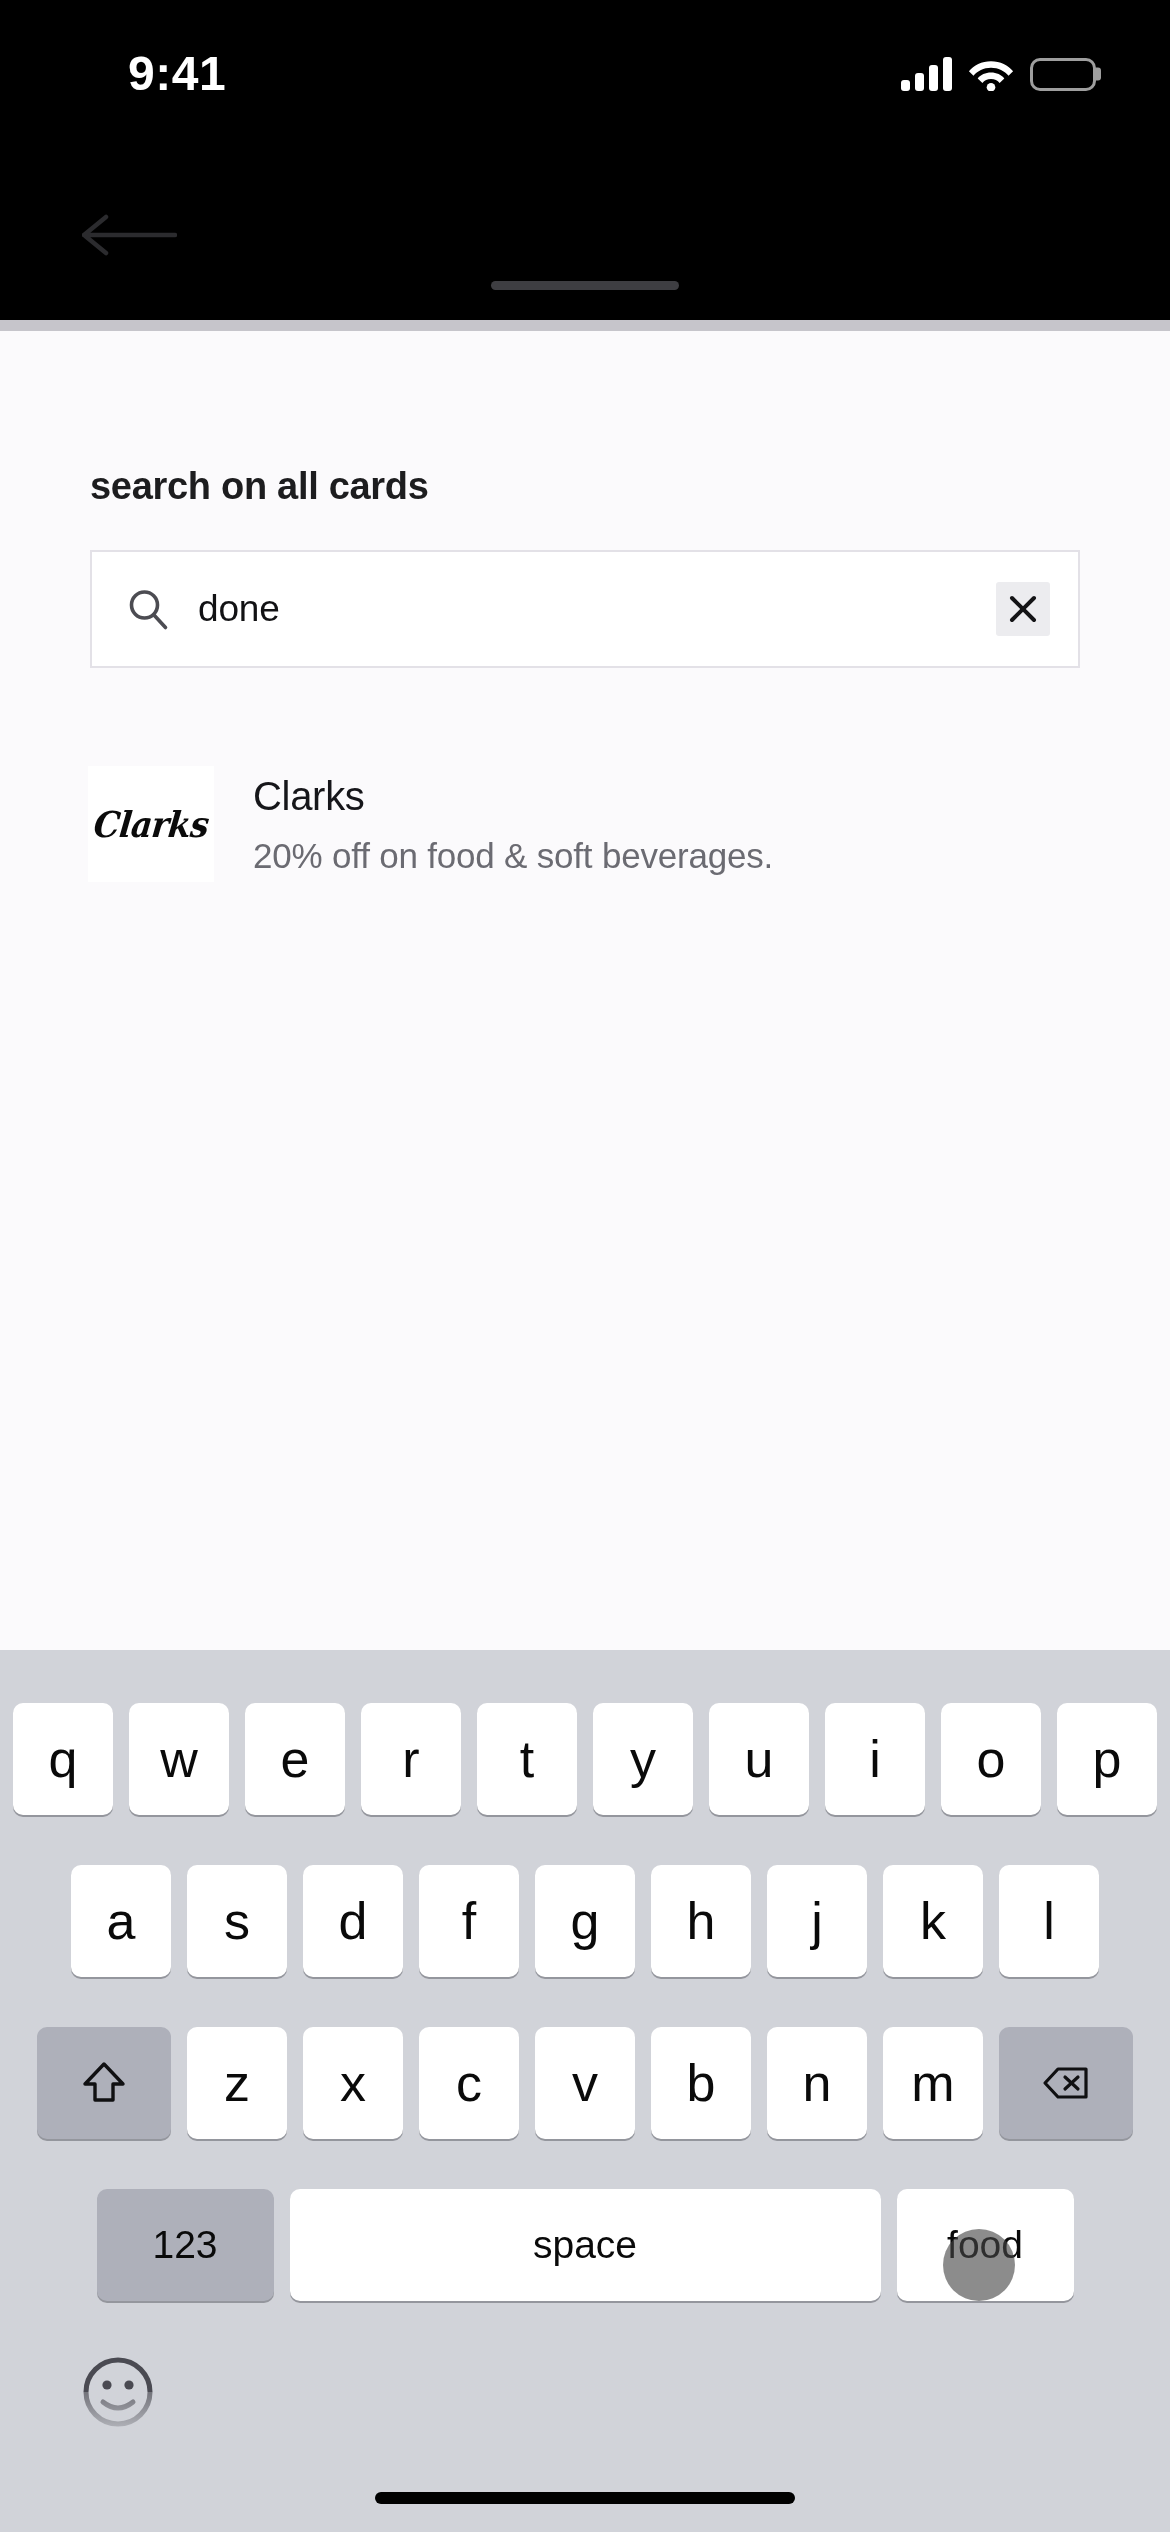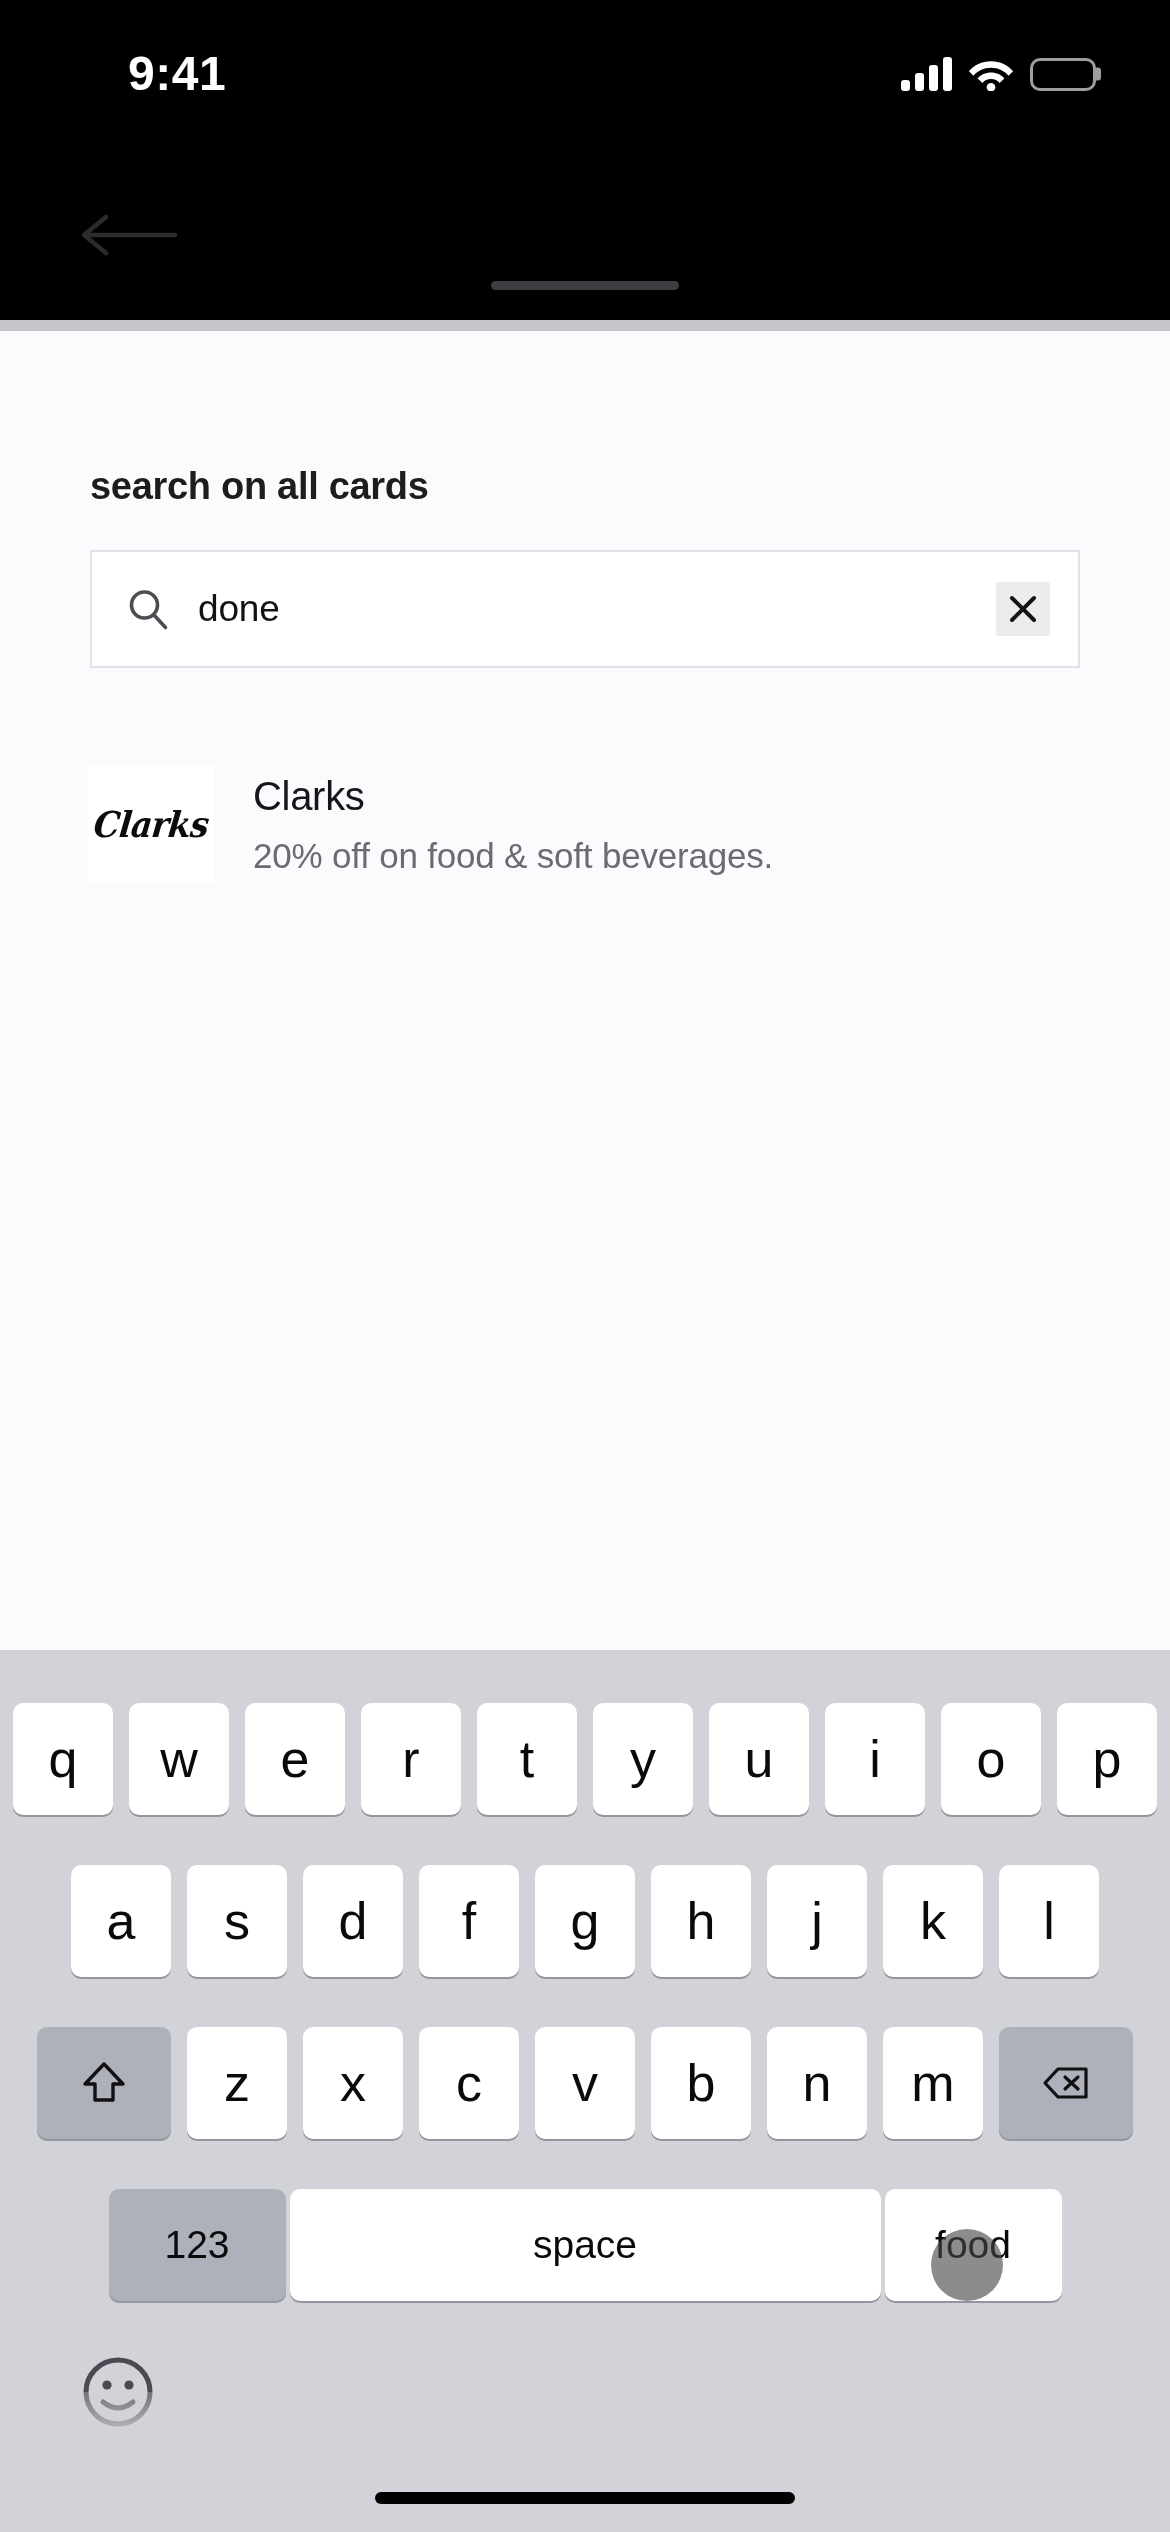--- a/index.html
+++ b/index.html
@@ -247,21 +247,21 @@
     position: absolute;
     left: 0;
     width: 1170px;
     display: flex;
     justify-content: center;
     align-items: center;
   }
   .kb-row.r1 { top: 53px;  height: 112px; gap: 16px; }
   .kb-row.r2 { top: 215px; height: 112px; gap: 16px; }
   .kb-row.r3 { top: 377px; height: 112px; gap: 16px; }
-  .kb-row.r4 { top: 539px; height: 112px; gap: 4px; }
+  .kb-row.r4 { top: 539px; height: 112px; gap: 16px; }
 
   .key {
     height: 112px;
     background: #ffffff;
     border-radius: 10px;
     box-shadow: 0 2px 0 rgba(138,139,146,0.85);
     display: flex;
     align-items: center;
     justify-content: center;
     font-size: 52px;

